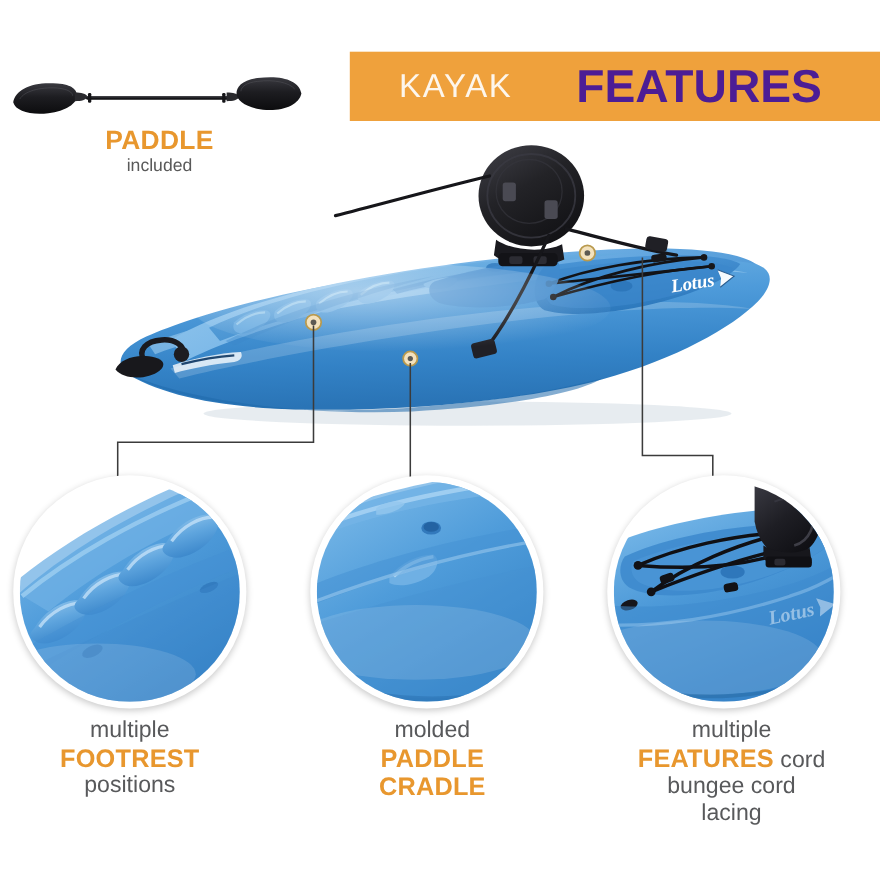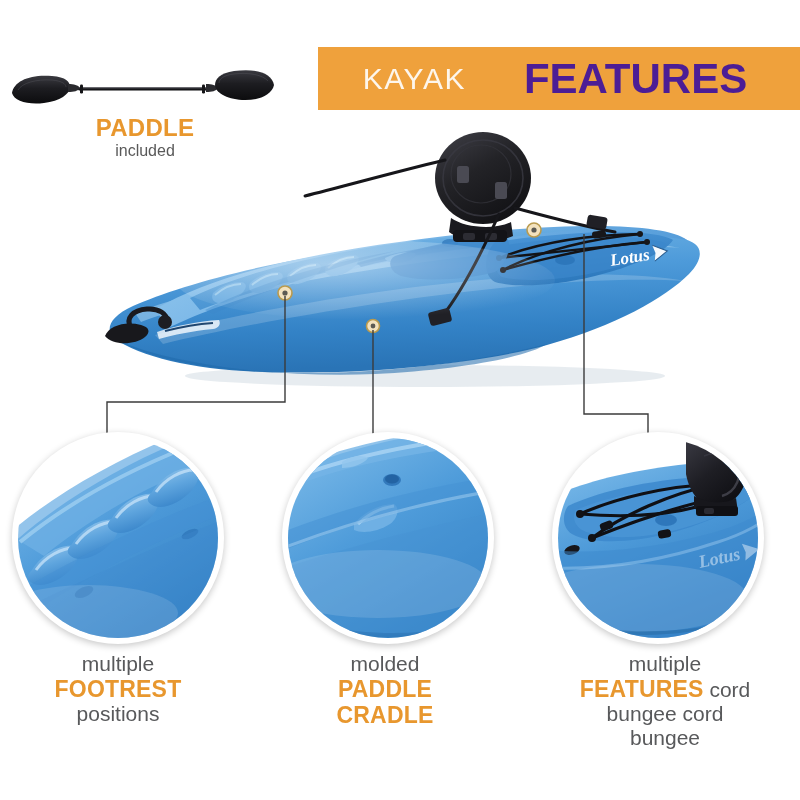--- a/index.html
+++ b/index.html
@@ -116,21 +116,21 @@
 
   
   .bottom-caption {
     position: absolute;
     top: 652px;
     width: 250px;
     text-align: center;
     line-height: 1.14;
   }
   #caption-footrest { left: -7px; }
-  #caption-cradle   { left: 260px; }
+  #caption-cradle   { left: 268px; }
   #caption-storage  { left: 540px; }
   .bc-light {
     font-size: 21px;
     font-weight: 300;
     color: #58595b;
   }
   .bc-strong {
     font-size: 23px;
     font-weight: bold;
     color: #E8972E;
@@ -498,14 +498,14 @@
   <span class="bc-line bc-strong">PADDLE</span>
   <span class="bc-line bc-strong">CRADLE</span>
 </div>
 
 <div class="bottom-caption" id="caption-storage">
   <span class="bc-line bc-light">multiple</span>
   <span class="bc-line">
     <span class="bc-strong">FEATURES</span><span class="bc-light"> cord</span>
   </span>
   <span class="bc-line bc-light">bungee cord</span>
-  <span class="bc-line bc-light">bungee</span>
+  <span class="bc-line bc-light">lacing</span>
 </div>
 
 </body></html>

